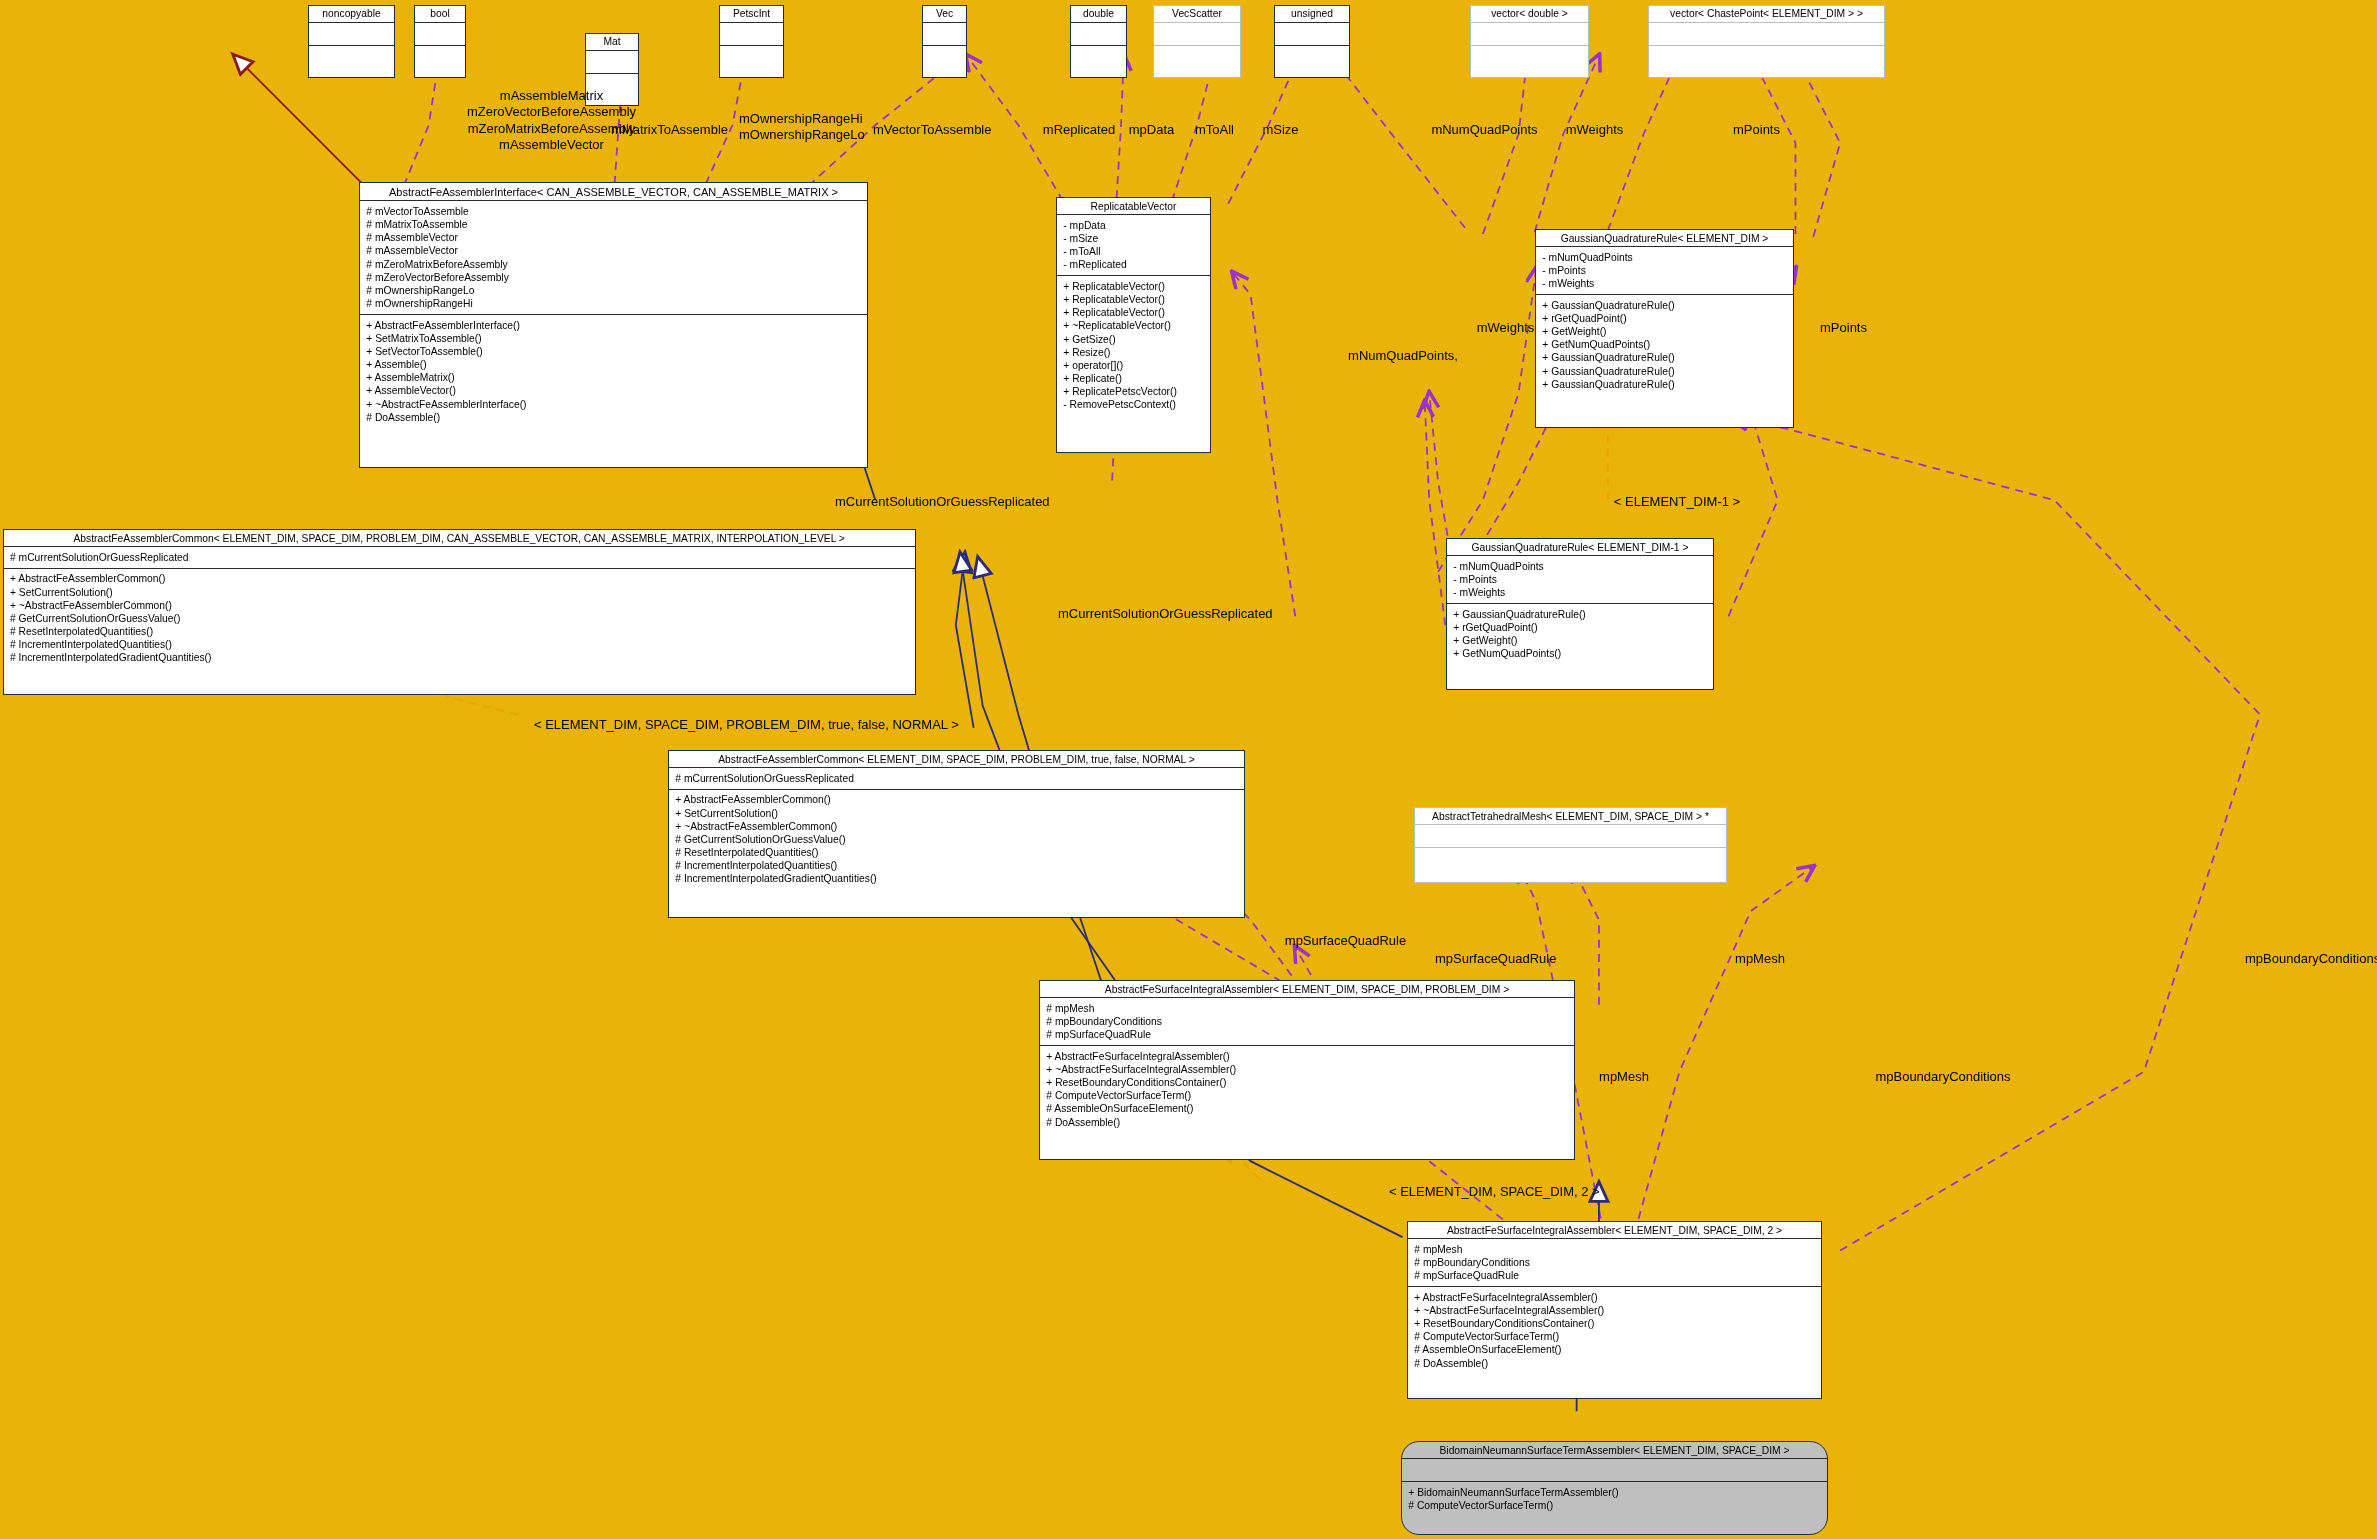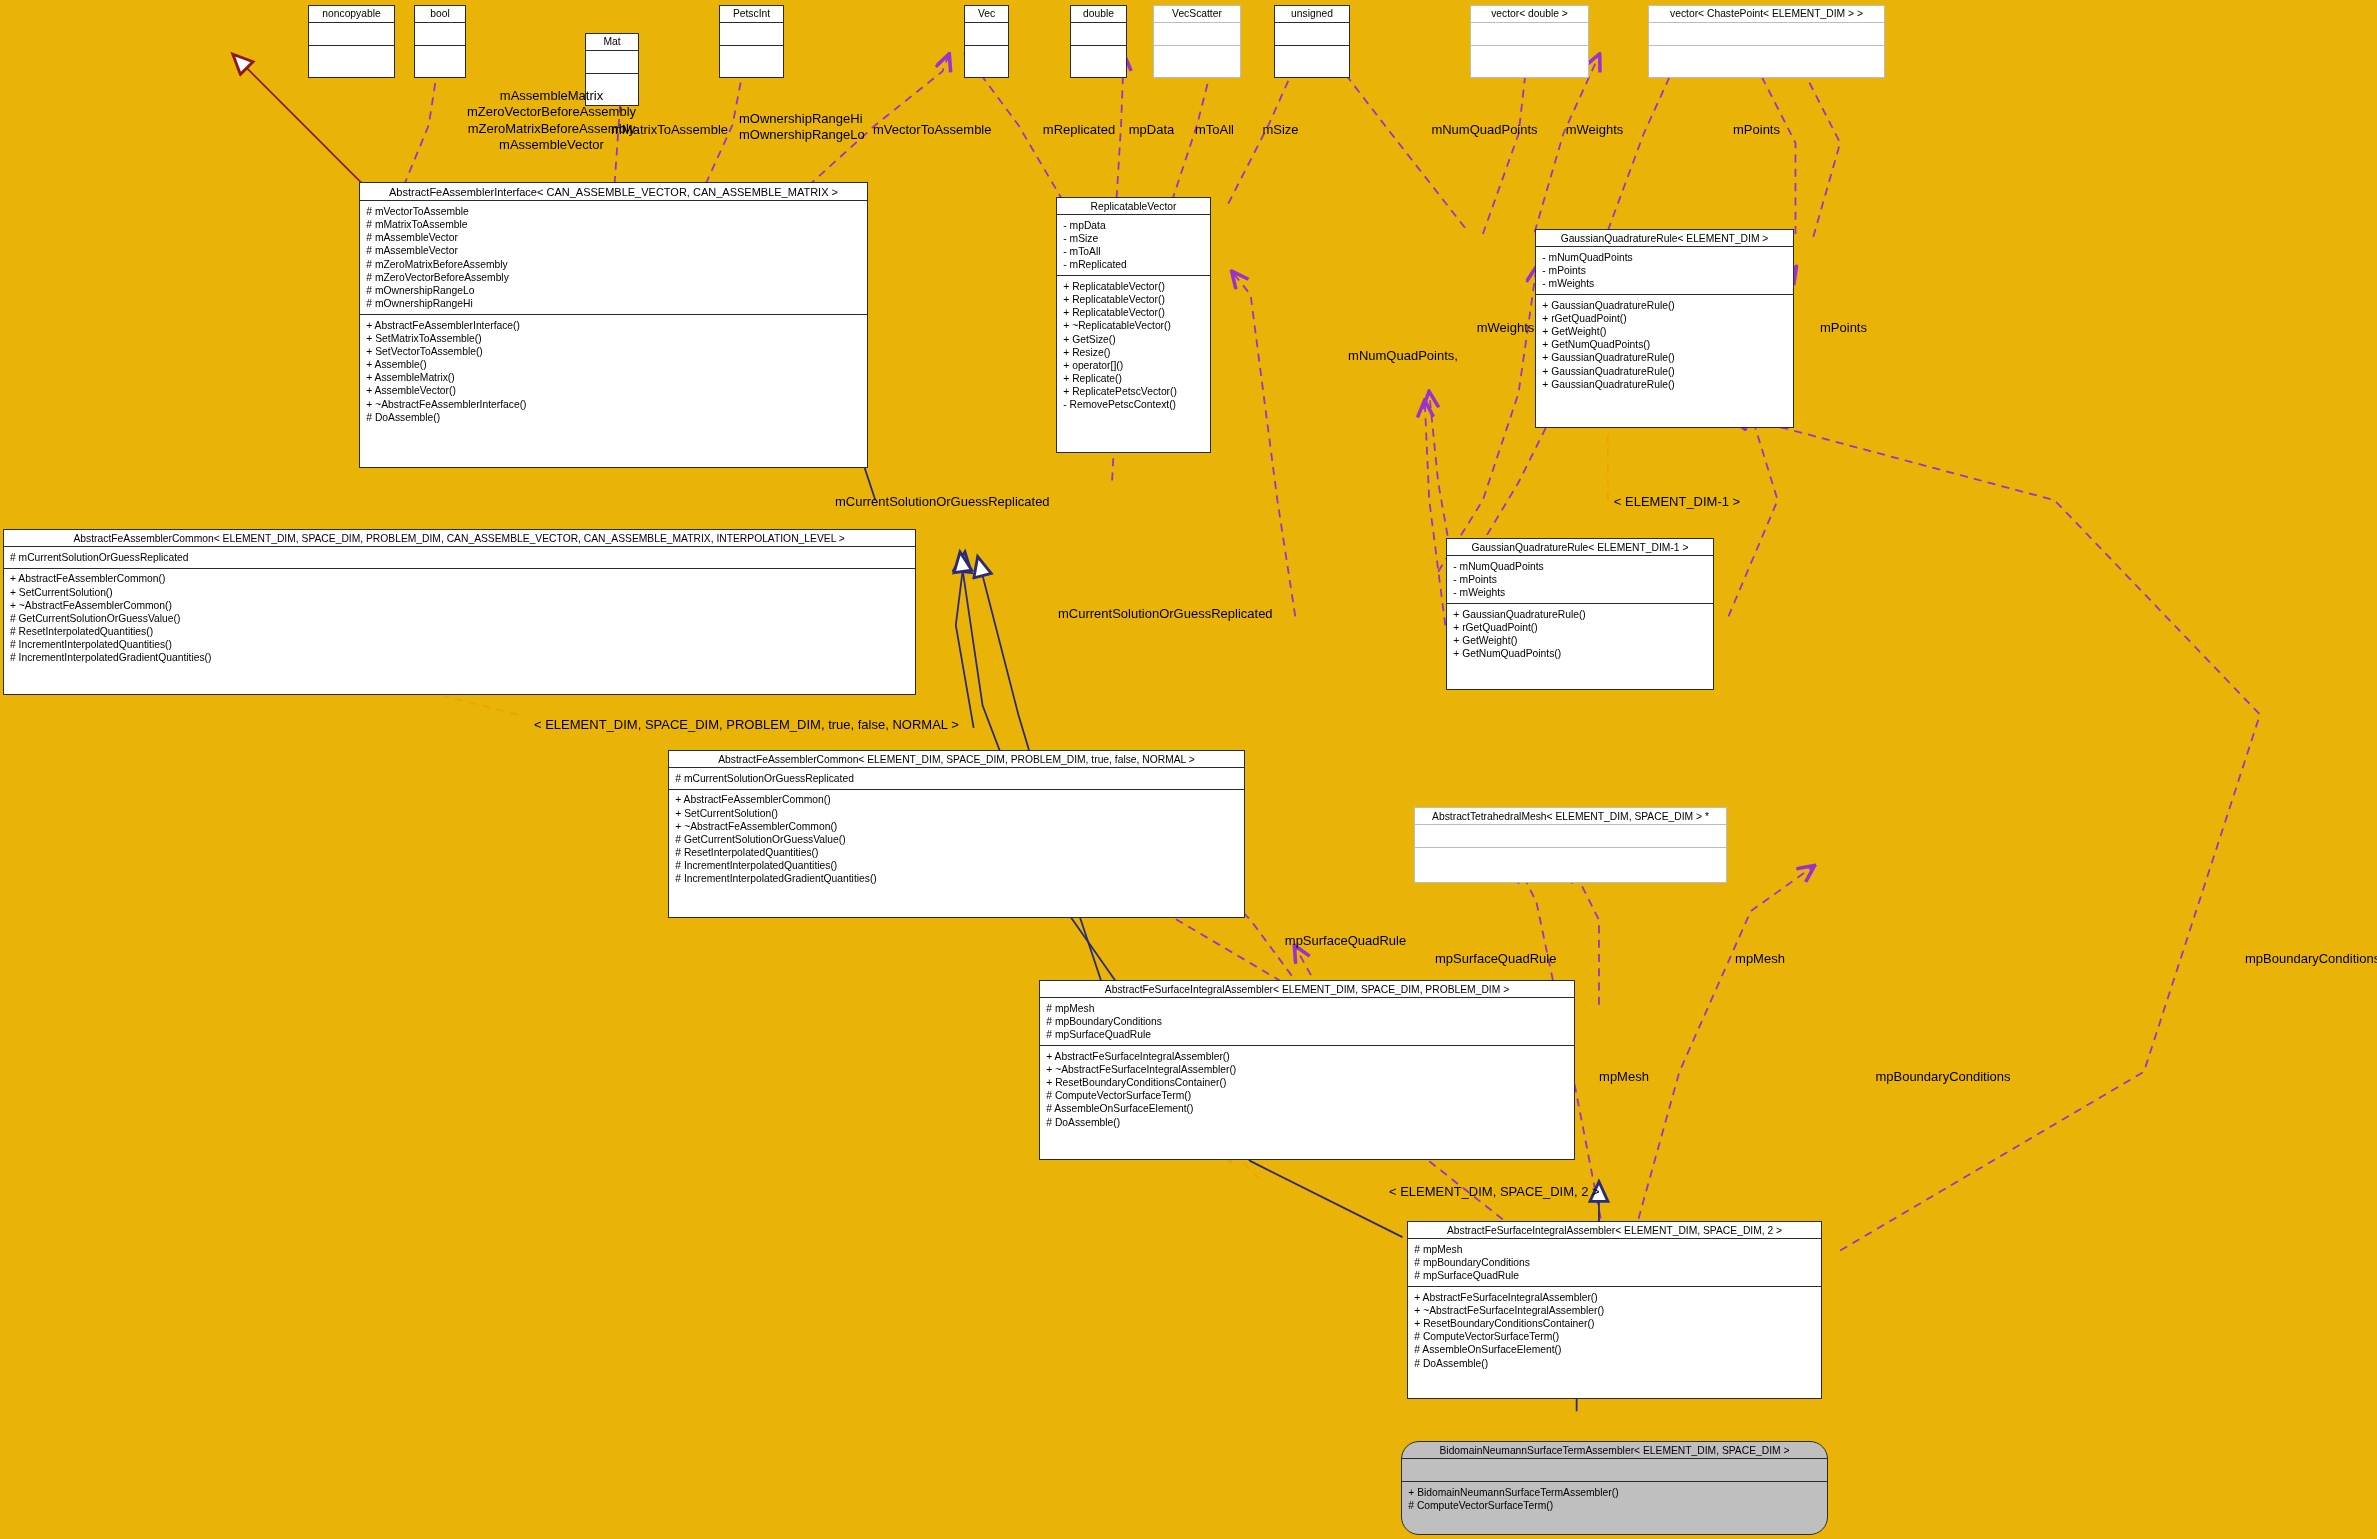--- a/index.html
+++ b/index.html
@@ -175,21 +175,21 @@
     <div class="sec empty"></div>
     <div class="sec last empty"></div>
   </div>
 
   <div class="node" style="left:719px;top:4.5px;width:65px;height:73px;">
     <div class="title fs-small">PetscInt</div>
     <div class="sec empty"></div>
     <div class="sec last empty"></div>
   </div>
 
-  <div class="node" style="left:922px;top:4.5px;width:45px;height:73px;margin-left:42px;">
+  <div class="node" style="left:922px;top:4.5px;width:45px;height:73px;">
     <div class="title fs-small">Vec</div>
     <div class="sec empty"></div>
     <div class="sec last empty"></div>
   </div>
 
   <div class="node" style="left:1070px;top:4.5px;width:57px;height:73px;">
     <div class="title fs-small">double</div>
     <div class="sec empty"></div>
     <div class="sec last empty"></div>
   </div>

